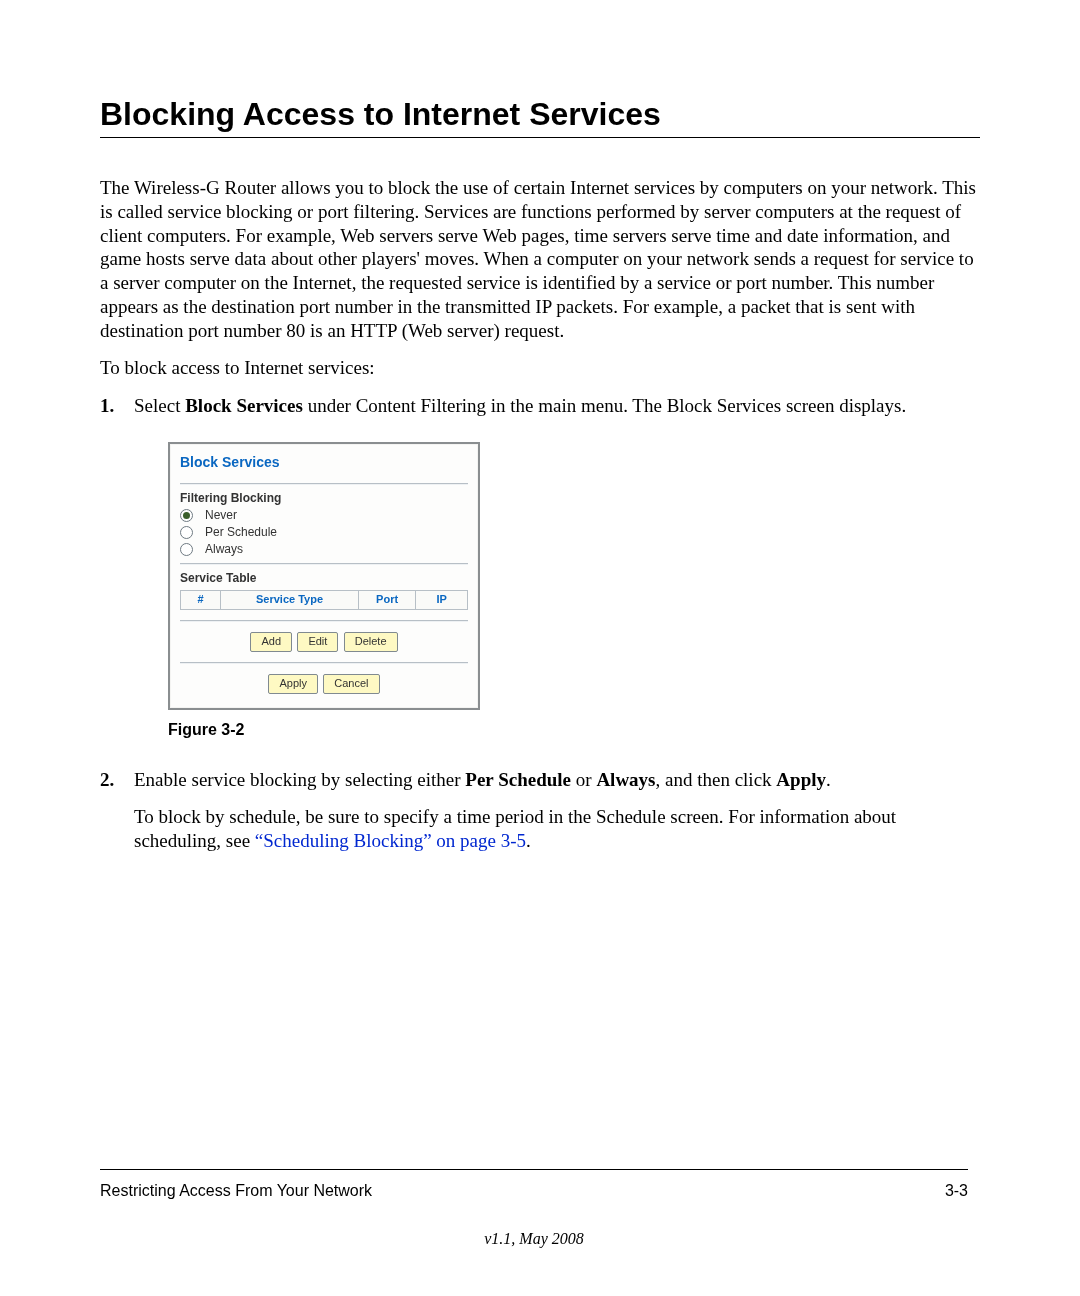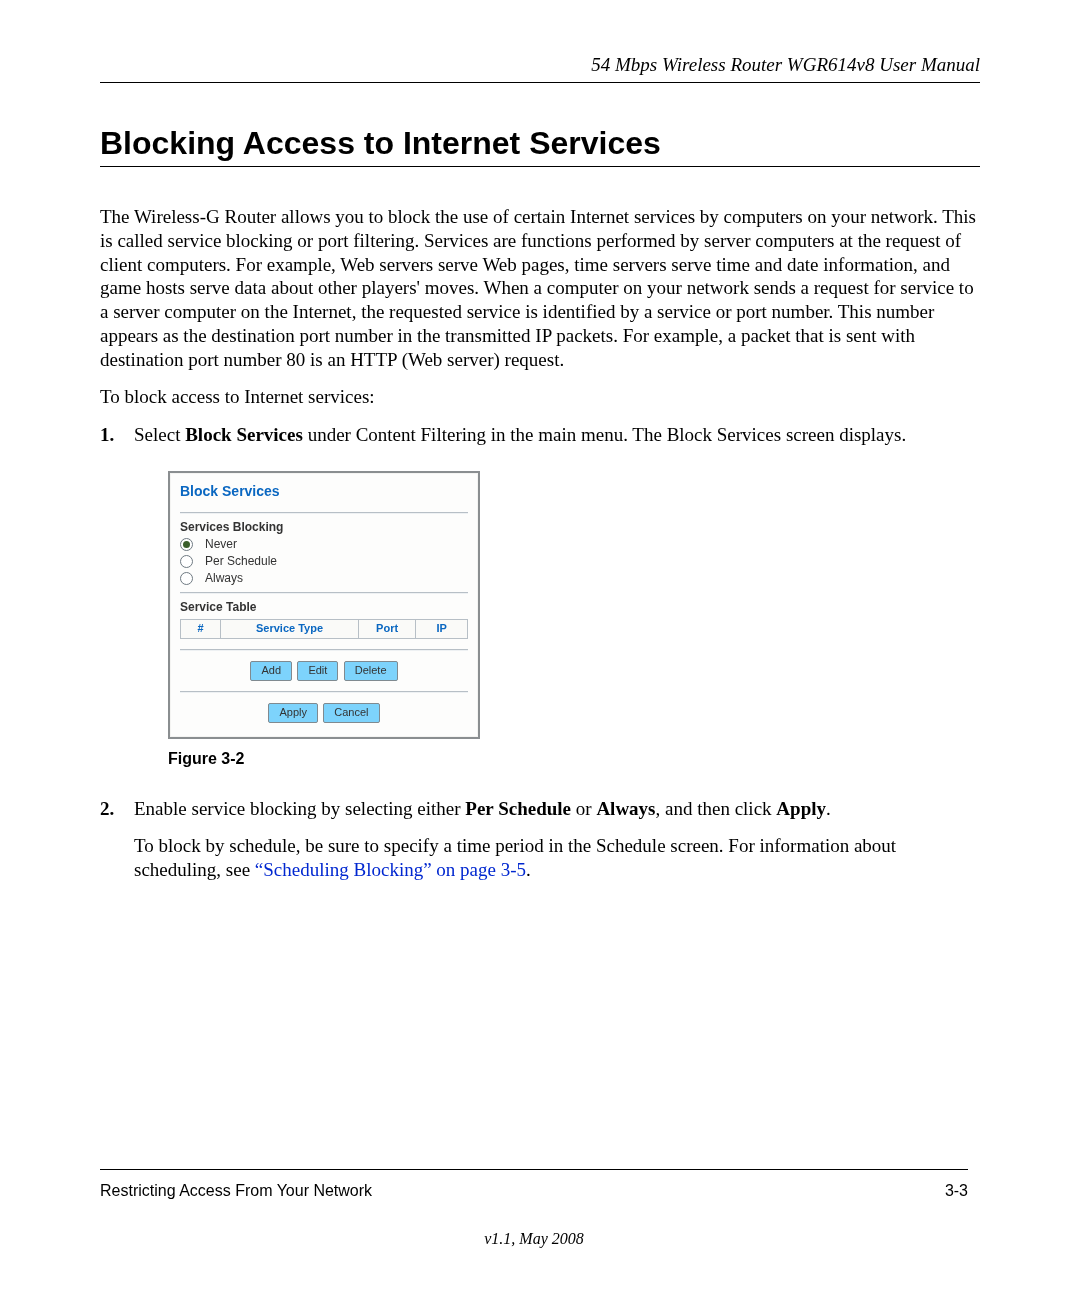--- a/index.html
+++ b/index.html
@@ -139,21 +139,21 @@
     padding: 2px 4px;
     background: #fafaf8;
   }
   .shot .btnrow {
     text-align: center;
     margin-top: 10px;
   }
   .shot .btn {
     display: inline-block;
     border: 1px solid #808a90;
-    background: #7dd3fc;
+    background: #fef9c3;
     font-size: 11px;
     font-family: Verdana, Geneva, sans-serif;
     padding: 2px 10px;
     margin: 0 1px;
     border-radius: 2px;
   }
   
   .footer {
     position: absolute;
     left: 100px; right: 112px;
@@ -172,39 +172,38 @@
     font-style: italic;
     font-size: 16px;
     margin-top: 30px;
   }
 </style>
 </head>
 <body>
 
 <div class="page">
 
-  <div class="running-head">54 Mbps Wireless Router WGR614v8 User Manual</div>
 
   <div class="h1">Blocking Access to Internet Services</div>
 
   <div class="body">
     <p>The Wireless-G Router allows you to block the use of certain Internet services by computers on your network. This is called service blocking or port filtering. Services are functions performed by server computers at the request of client computers. For example, Web servers serve Web pages, time servers serve time and date information, and game hosts serve data about other players' moves. When a computer on your network sends a request for service to a server computer on the Internet, the requested service is identified by a service or port number. This number appears as the destination port number in the transmitted IP packets. For example, a packet that is sent with destination port number 80 is an HTTP (Web server) request.</p>
     <p>To block access to Internet services:</p>
 
     <ol class="steps">
       <li>
         <span>Select </span><span class="strong">Block Services</span><span> under Content Filtering in the main menu. The Block Services screen displays.</span>
 
         
         <div class="shot-wrap">
           <div class="shot">
             <div class="title">Block Services</div>
             <div class="hr"></div>
 
-            <div class="subhead">Services Blocking</div>
+            <div class="subhead">Filtering Blocking</div>
             <div class="radio-row">
               <span class="dot selected"></span>
               <span>Never</span>
             </div>
             <div class="radio-row">
               <span class="dot"></span>
               <span>Per Schedule</span>
             </div>
             <div class="radio-row">
               <span class="dot"></span>

